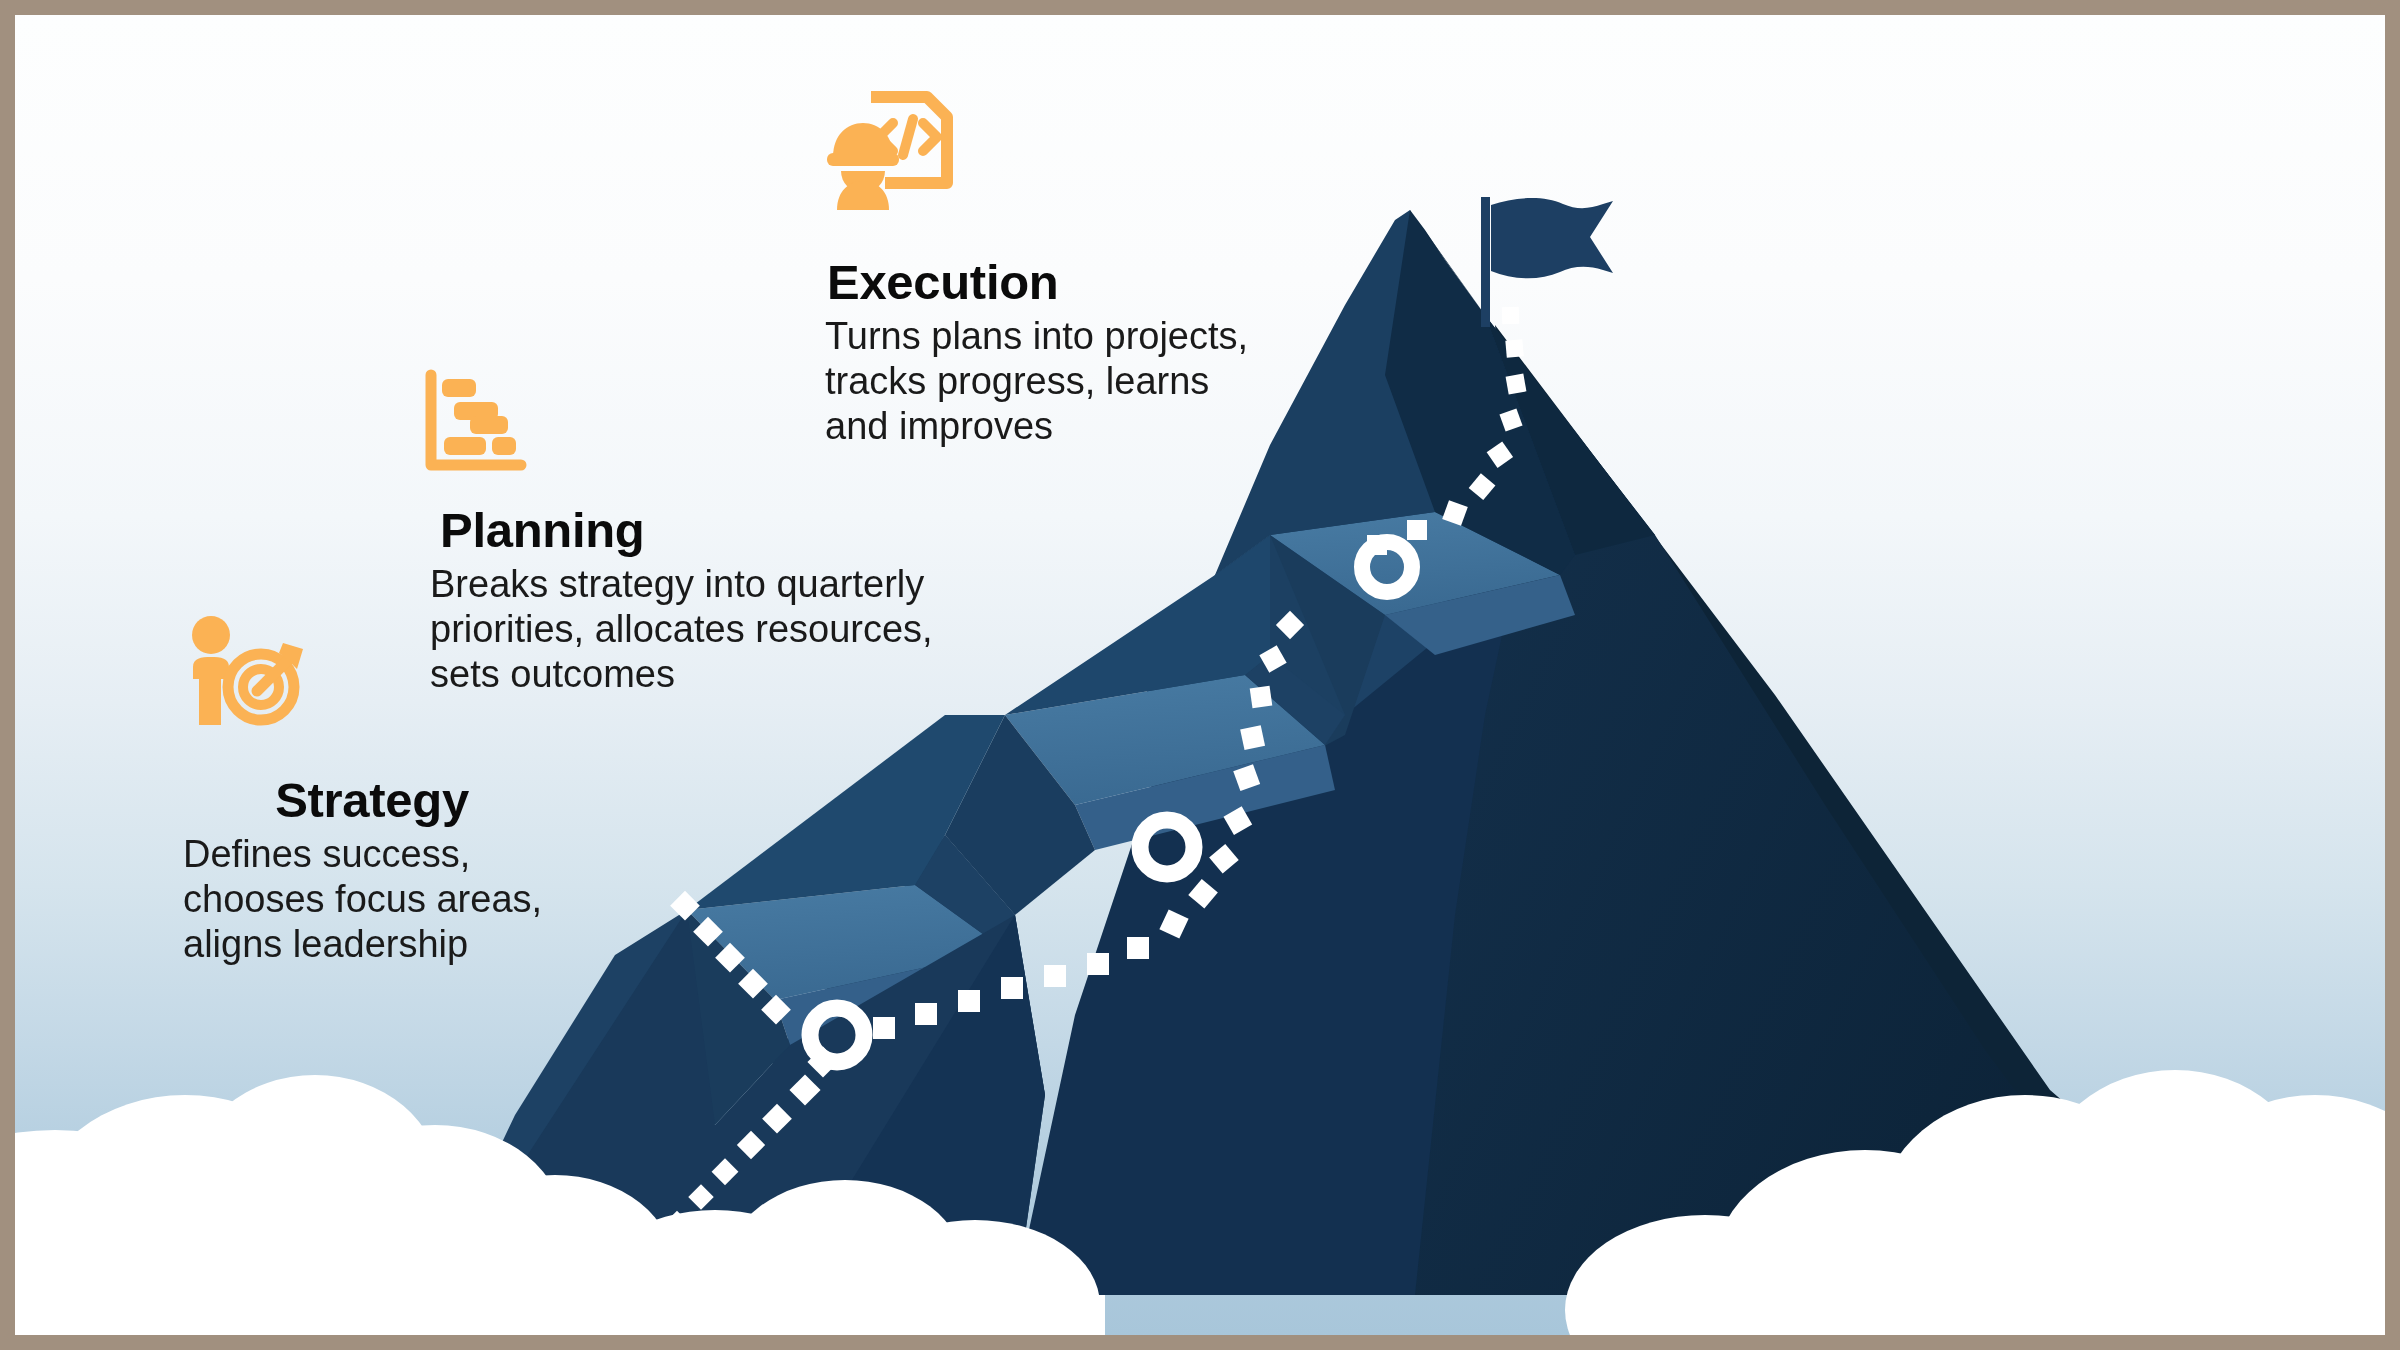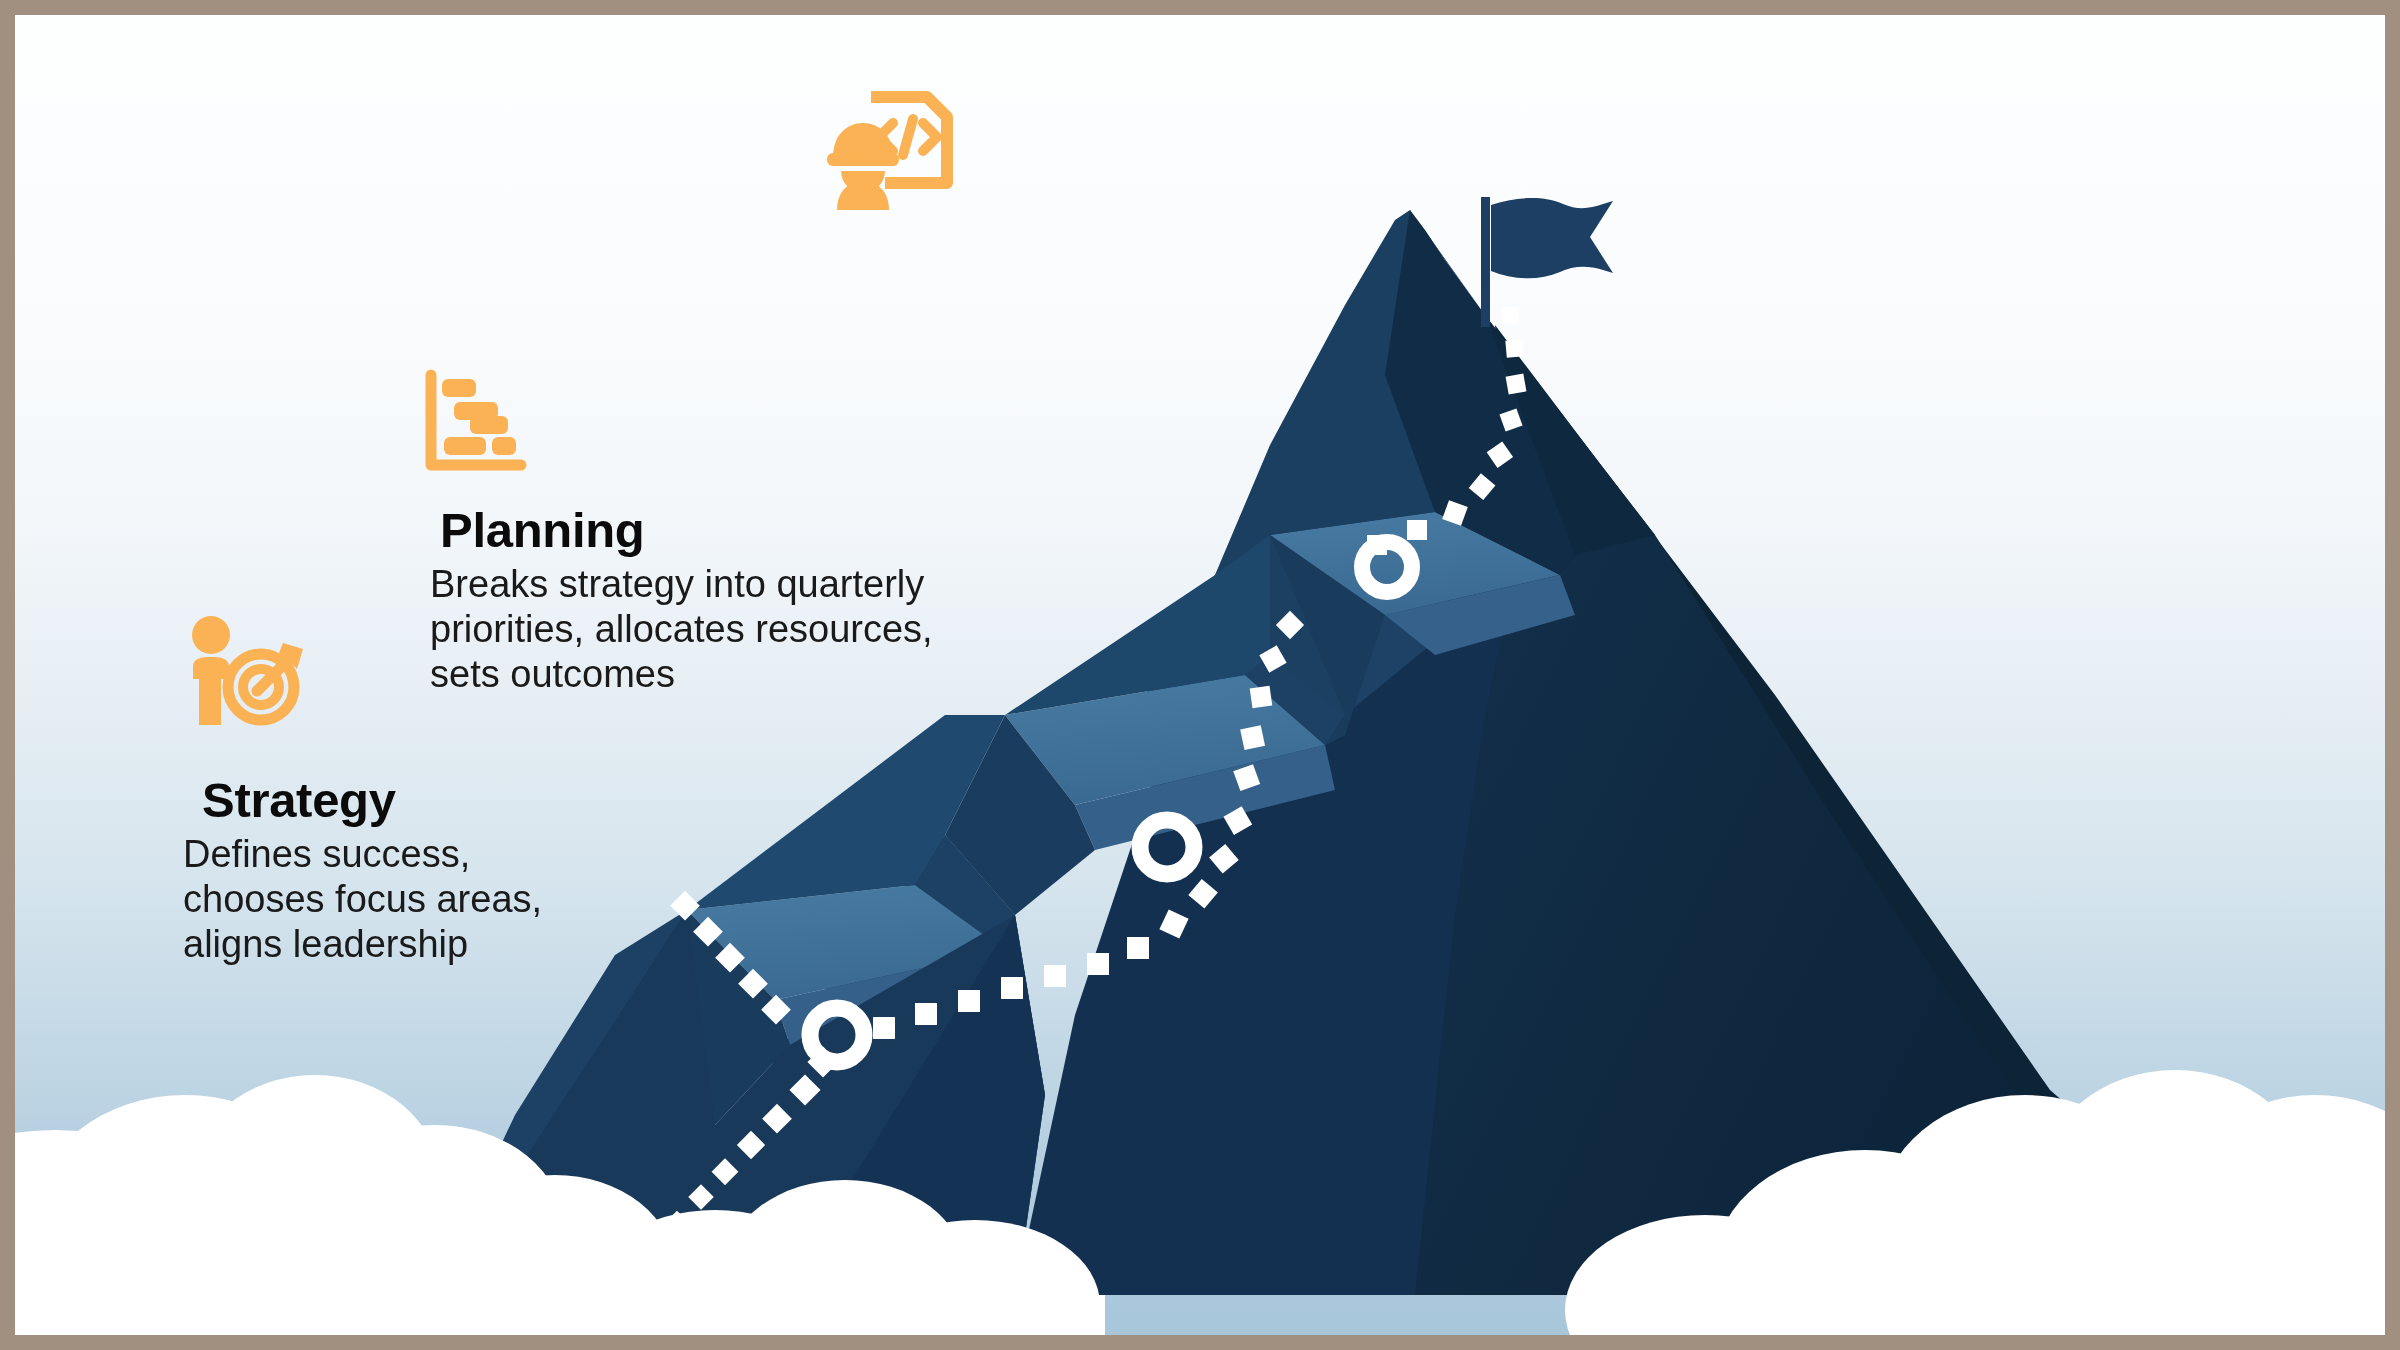--- a/index.html
+++ b/index.html
@@ -47,21 +47,21 @@
     font-size:38px;
     font-weight:400;
     color:#1a1a1a;
     line-height:1.18;
     margin-top:6px;
     white-space:pre-line;
   }
   .icon-wrap{ position:absolute; }
 
   #block-strategy{ left:168px; top:760px; }
-  #block-strategy .blk-title{ margin-left:19px; }
+  #block-strategy .blk-title{ margin-left:19px;text-align:center; }
   #icon-strategy{ left:168px; top:598px; width:130px; height:118px; }
 
   #block-planning{ left:415px; top:490px; }
   #block-planning .blk-title{ margin-left:10px; }
   #icon-planning{ left:405px; top:352px; width:108px; height:108px; }
 
   #block-execution{ left:810px; top:242px; }
   #block-execution .blk-title{ margin-left:2px; }
   #icon-execution{ left:800px; top:70px; width:150px; height:125px; }
 
@@ -285,15 +285,21 @@
 aligns leadership</div>
   </div>
 
   <div class="block" id="block-planning">
     <div class="blk-title">Planning</div>
     <div class="blk-desc">Breaks strategy into quarterly
 priorities, allocates resources,
 sets outcomes</div>
   </div>
 
+  <div class="block" id="block-execution">
+    <div class="blk-title">Execution</div>
+    <div class="blk-desc">Turns plans into projects,
+tracks progress, learns
+and improves</div>
+  </div>
 
  </div>
 </div>
 
 </body></html>

